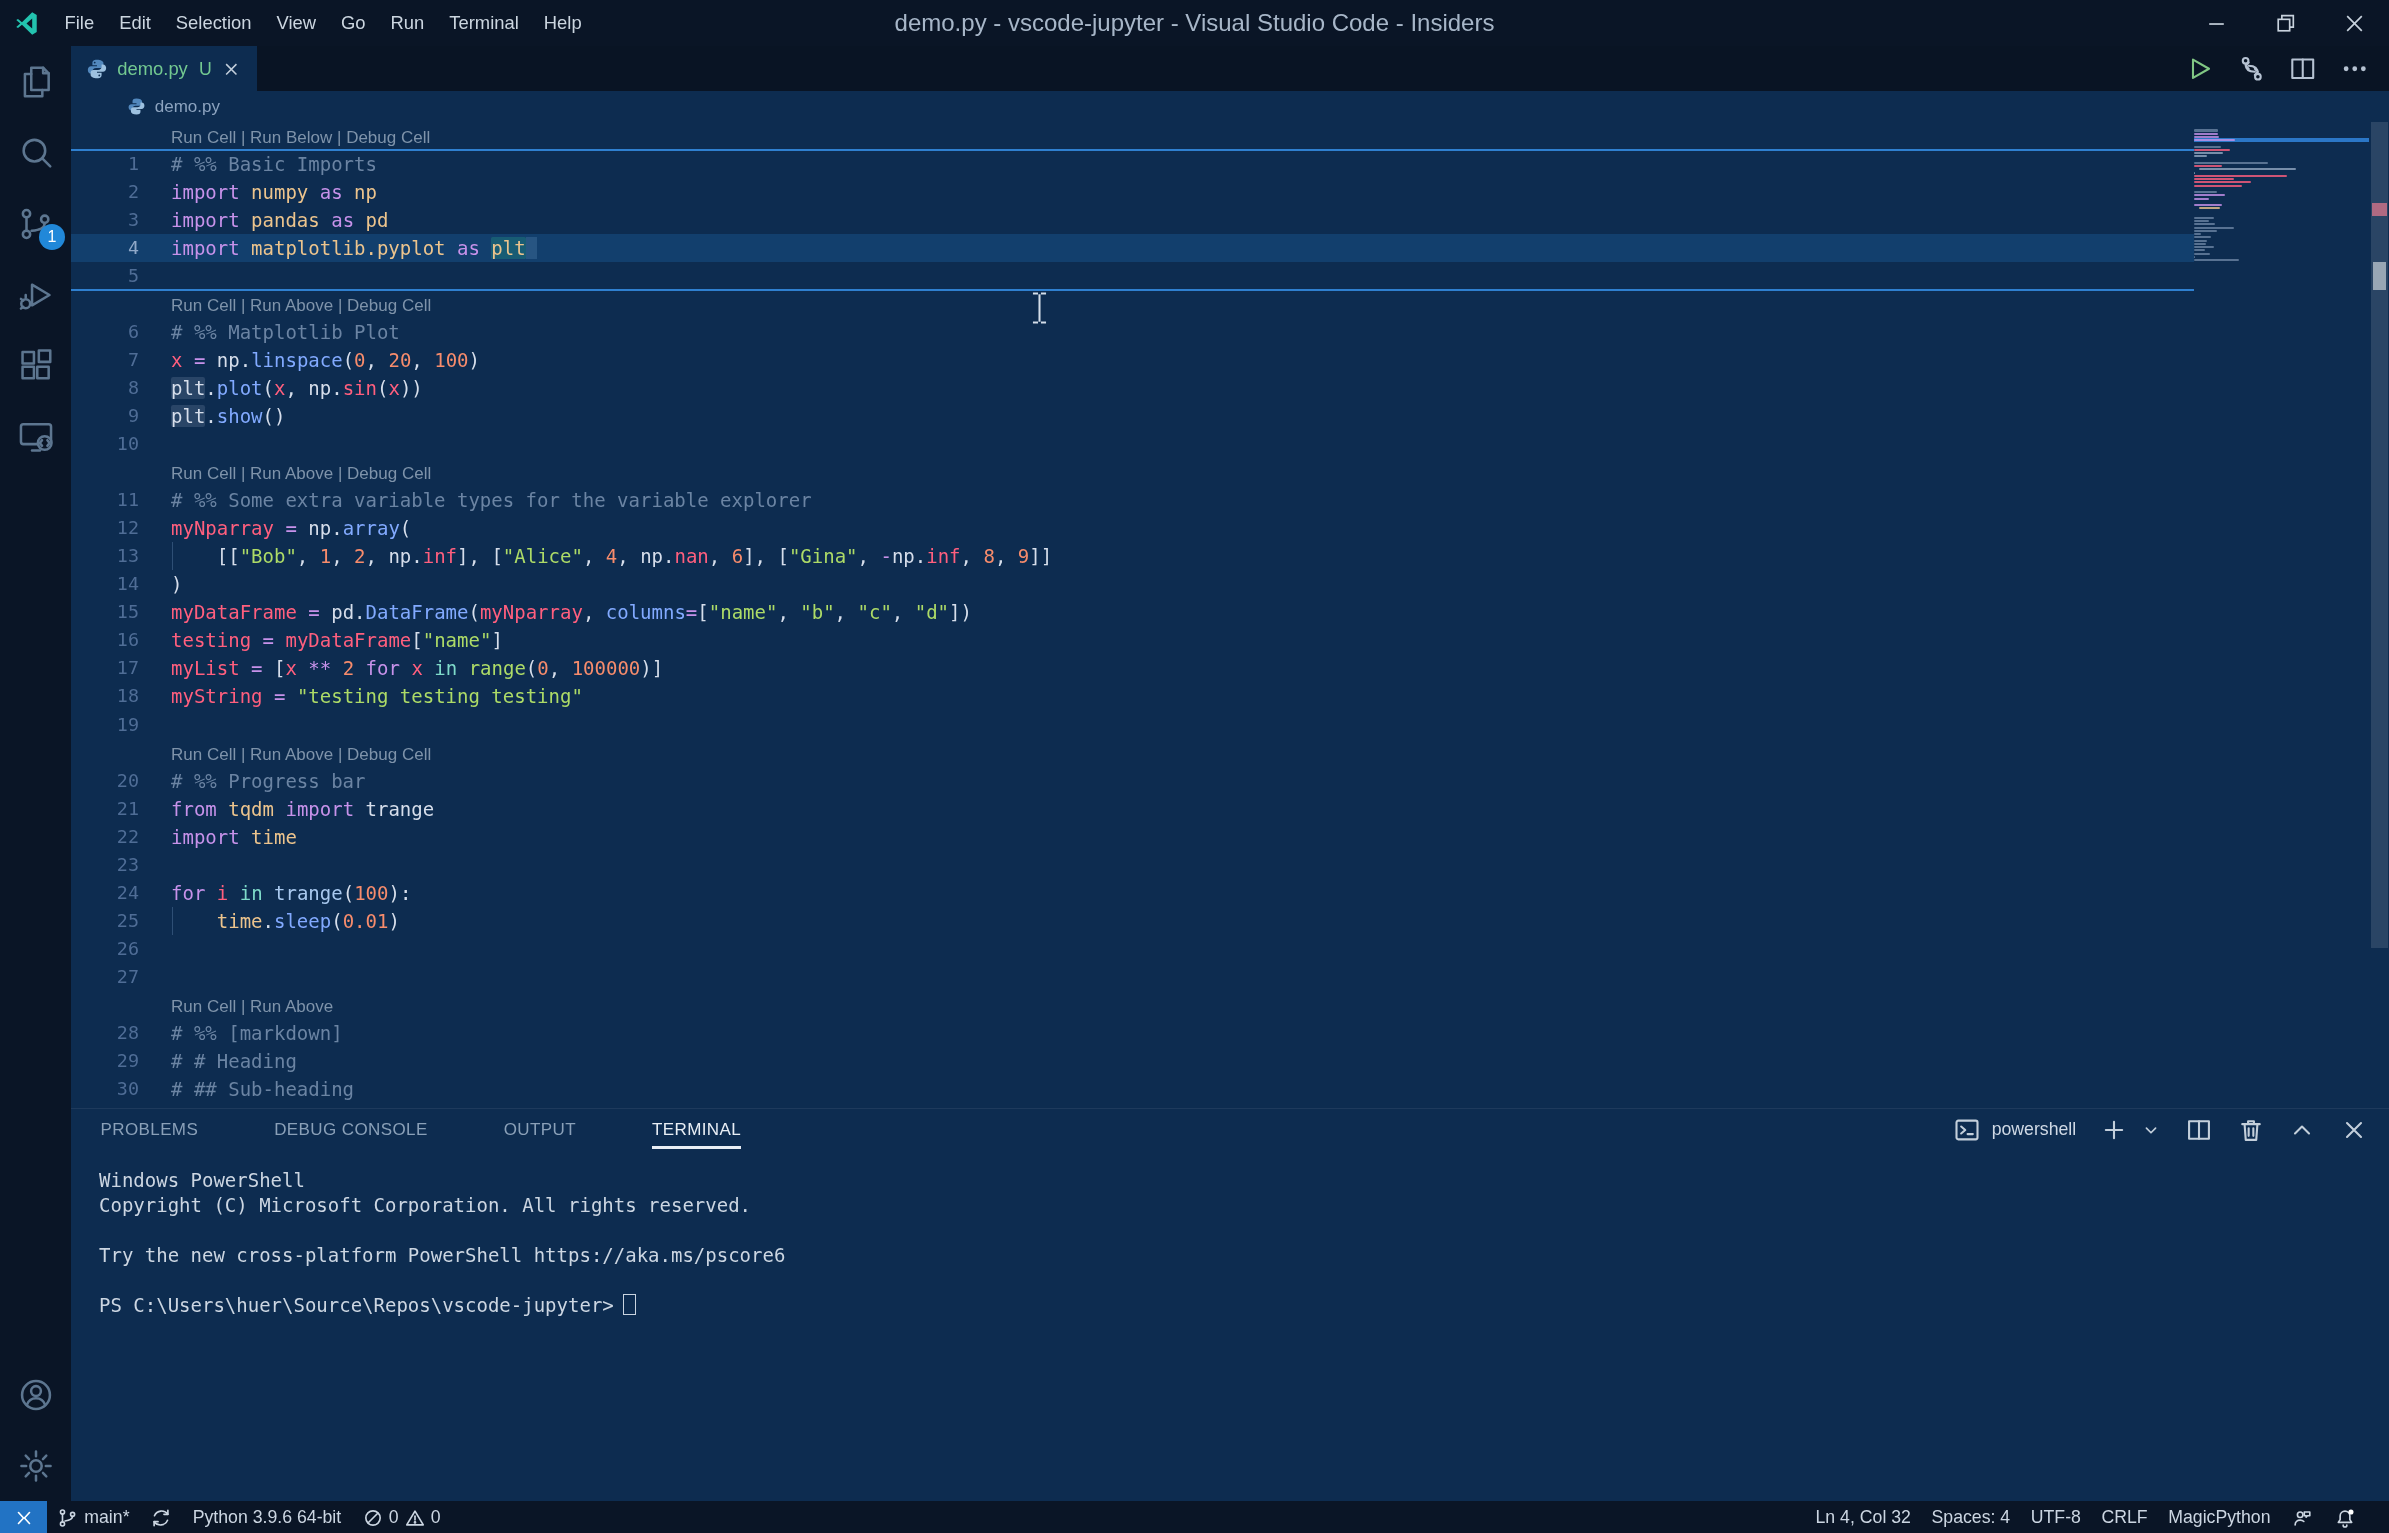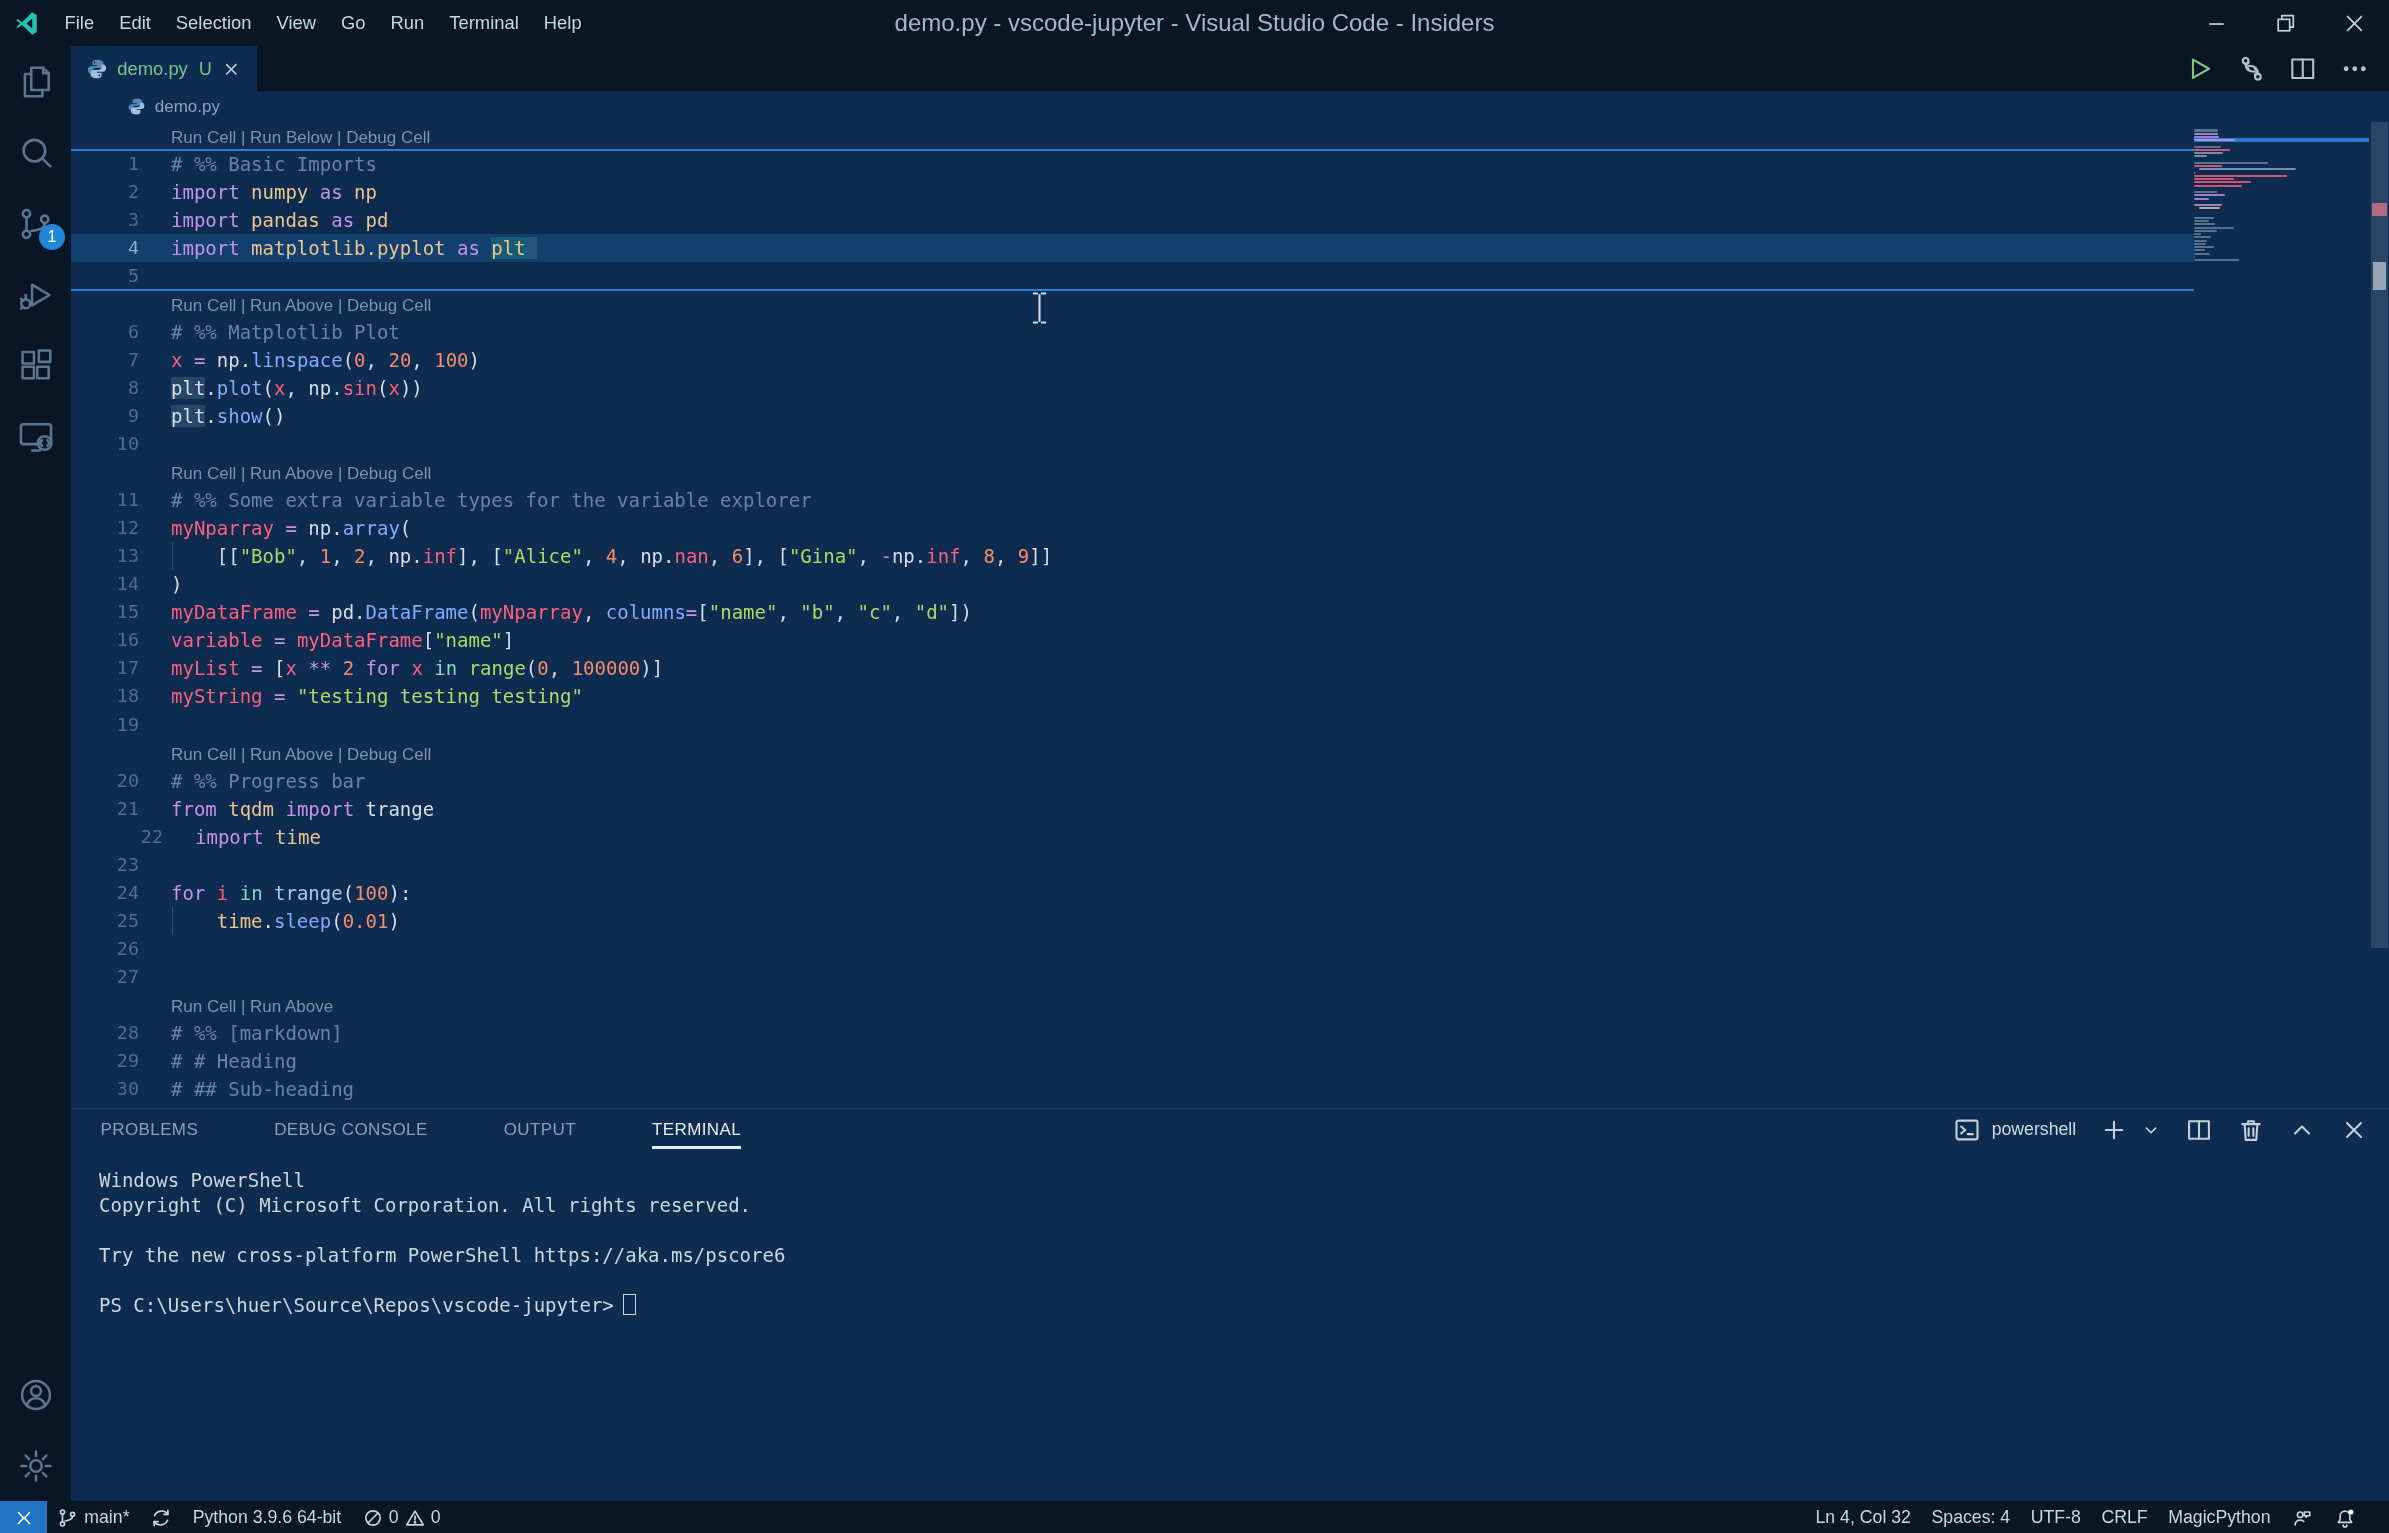--- a/index.html
+++ b/index.html
@@ -252,28 +252,28 @@
         <div class="row code" style="top: 224px;"><span class="gutter">7</span><span class="code-text"><span class="tk vr">x</span><span class="tk pl"> </span><span class="tk kw">=</span><span class="tk pl"> np.</span><span class="tk fn">linspace</span><span class="tk pl">(</span><span class="tk nm">0</span><span class="tk pl">, </span><span class="tk nm">20</span><span class="tk pl">, </span><span class="tk nm">100</span><span class="tk pl">)</span></span></div>
         <div class="row code" style="top: 252px;"><span class="gutter">8</span><span class="code-text"><span class="tk pl occ">plt</span><span class="tk pl">.</span><span class="tk fn">plot</span><span class="tk pl">(</span><span class="tk vr">x</span><span class="tk pl">, np.</span><span class="tk vr">sin</span><span class="tk pl">(</span><span class="tk vr">x</span><span class="tk pl">))</span></span></div>
         <div class="row code" style="top: 280px;"><span class="gutter">9</span><span class="code-text"><span class="tk pl occ">plt</span><span class="tk pl">.</span><span class="tk fn">show</span><span class="tk pl">()</span></span></div>
         <div class="row code" style="top: 308px;"><span class="gutter">10</span><span class="code-text"></span></div>
         <div class="row lens" style="top: 336px;">Run Cell | Run Above | Debug Cell</div>
         <div class="row code" style="top: 364px;"><span class="gutter">11</span><span class="code-text"><span class="tk cm"># %% Some extra variable types for the variable explorer</span></span></div>
         <div class="row code" style="top: 392px;"><span class="gutter">12</span><span class="code-text"><span class="tk vr">myNparray</span><span class="tk pl"> </span><span class="tk kw">=</span><span class="tk pl"> np.</span><span class="tk fn">array</span><span class="tk pl">(</span></span></div>
         <div class="row code guide" style="top: 420px;"><span class="gutter">13</span><span class="code-text"><span class="tk pl">    [[</span><span class="tk st">"Bob"</span><span class="tk pl">, </span><span class="tk nm">1</span><span class="tk pl">, </span><span class="tk nm">2</span><span class="tk pl">, np.</span><span class="tk vr">inf</span><span class="tk pl">], [</span><span class="tk st">"Alice"</span><span class="tk pl">, </span><span class="tk nm">4</span><span class="tk pl">, np.</span><span class="tk vr">nan</span><span class="tk pl">, </span><span class="tk nm">6</span><span class="tk pl">], [</span><span class="tk st">"Gina"</span><span class="tk pl">, </span><span class="tk kw">-</span><span class="tk pl">np.</span><span class="tk vr">inf</span><span class="tk pl">, </span><span class="tk nm">8</span><span class="tk pl">, </span><span class="tk nm">9</span><span class="tk pl">]]</span></span></div>
         <div class="row code" style="top: 448px;"><span class="gutter">14</span><span class="code-text"><span class="tk pl">)</span></span></div>
         <div class="row code" style="top: 476px;"><span class="gutter">15</span><span class="code-text"><span class="tk vr">myDataFrame</span><span class="tk pl"> </span><span class="tk kw">=</span><span class="tk pl"> pd.</span><span class="tk fn">DataFrame</span><span class="tk pl">(</span><span class="tk vr">myNparray</span><span class="tk pl">, </span><span class="tk fn">columns</span><span class="tk kw">=</span><span class="tk pl">[</span><span class="tk st">"name"</span><span class="tk pl">, </span><span class="tk st">"b"</span><span class="tk pl">, </span><span class="tk st">"c"</span><span class="tk pl">, </span><span class="tk st">"d"</span><span class="tk pl">])</span></span></div>
-        <div class="row code" style="top: 504px;"><span class="gutter">16</span><span class="code-text"><span class="tk vr">variable</span><span class="tk pl"> </span><span class="tk kw">=</span><span class="tk pl"> </span><span class="tk vr">myDataFrame</span><span class="tk pl">[</span><span class="tk st">"name"</span><span class="tk pl">]</span></span></div>
+        <div class="row code" style="top: 504px;"><span class="gutter">16</span><span class="code-text"><span class="tk vr">testing</span><span class="tk pl"> </span><span class="tk kw">=</span><span class="tk pl"> </span><span class="tk vr">myDataFrame</span><span class="tk pl">[</span><span class="tk st">"name"</span><span class="tk pl">]</span></span></div>
         <div class="row code" style="top: 532px;"><span class="gutter">17</span><span class="code-text"><span class="tk vr">myList</span><span class="tk pl"> </span><span class="tk kw">=</span><span class="tk pl"> [</span><span class="tk vr">x</span><span class="tk pl"> </span><span class="tk kw">**</span><span class="tk pl"> </span><span class="tk nm">2</span><span class="tk pl"> </span><span class="tk kw">for</span><span class="tk pl"> </span><span class="tk vr">x</span><span class="tk pl"> </span><span class="tk cy">in</span><span class="tk pl"> </span><span class="tk bi">range</span><span class="tk pl">(</span><span class="tk nm">0</span><span class="tk pl">, </span><span class="tk nm">100000</span><span class="tk pl">)]</span></span></div>
         <div class="row code" style="top: 560px;"><span class="gutter">18</span><span class="code-text"><span class="tk vr">myString</span><span class="tk pl"> </span><span class="tk kw">=</span><span class="tk pl"> </span><span class="tk st">"testing testing testing"</span></span></div>
         <div class="row code" style="top: 589px;"><span class="gutter">19</span><span class="code-text"></span></div>
         <div class="row lens" style="top: 617px;">Run Cell | Run Above | Debug Cell</div>
         <div class="row code" style="top: 645px;"><span class="gutter">20</span><span class="code-text"><span class="tk cm"># %% Progress bar</span></span></div>
         <div class="row code" style="top: 673px;"><span class="gutter">21</span><span class="code-text"><span class="tk kw">from</span><span class="tk pl"> </span><span class="tk md">tqdm</span><span class="tk pl"> </span><span class="tk kw">import</span><span class="tk pl"> </span><span class="tk pl">trange</span></span></div>
-        <div class="row code" style="top: 701px; padding-left: 24px;"><span class="gutter">22</span><span class="code-text"><span class="tk kw">import</span><span class="tk pl"> </span><span class="tk md">time</span></span></div>
+        <div class="row code" style="top: 701px;"><span class="gutter">22</span><span class="code-text"><span class="tk kw">import</span><span class="tk pl"> </span><span class="tk md">time</span></span></div>
         <div class="row code" style="top: 729px;"><span class="gutter">23</span><span class="code-text"></span></div>
         <div class="row code" style="top: 757px;"><span class="gutter">24</span><span class="code-text"><span class="tk kw">for</span><span class="tk pl"> </span><span class="tk vr">i</span><span class="tk pl"> </span><span class="tk cy">in</span><span class="tk pl"> </span><span class="tk ic">trange</span><span class="tk pl">(</span><span class="tk nm">100</span><span class="tk pl">):</span></span></div>
         <div class="row code guide" style="top: 785px;"><span class="gutter">25</span><span class="code-text"><span class="tk pl">    </span><span class="tk md">time</span><span class="tk pl">.</span><span class="tk fn">sleep</span><span class="tk pl">(</span><span class="tk nm">0.01</span><span class="tk pl">)</span></span></div>
         <div class="row code" style="top: 813px;"><span class="gutter">26</span><span class="code-text"></span></div>
         <div class="row code" style="top: 841px;"><span class="gutter">27</span><span class="code-text"></span></div>
         <div class="row lens" style="top: 869px;">Run Cell | Run Above</div>
         <div class="row code" style="top: 897px;"><span class="gutter">28</span><span class="code-text"><span class="tk cm"># %% [markdown]</span></span></div>
         <div class="row code" style="top: 925px;"><span class="gutter">29</span><span class="code-text"><span class="tk cm"># # Heading</span></span></div>
         <div class="row code" style="top: 953px;"><span class="gutter">30</span><span class="code-text"><span class="tk cm"># ## Sub-heading</span></span></div>
       </div>

